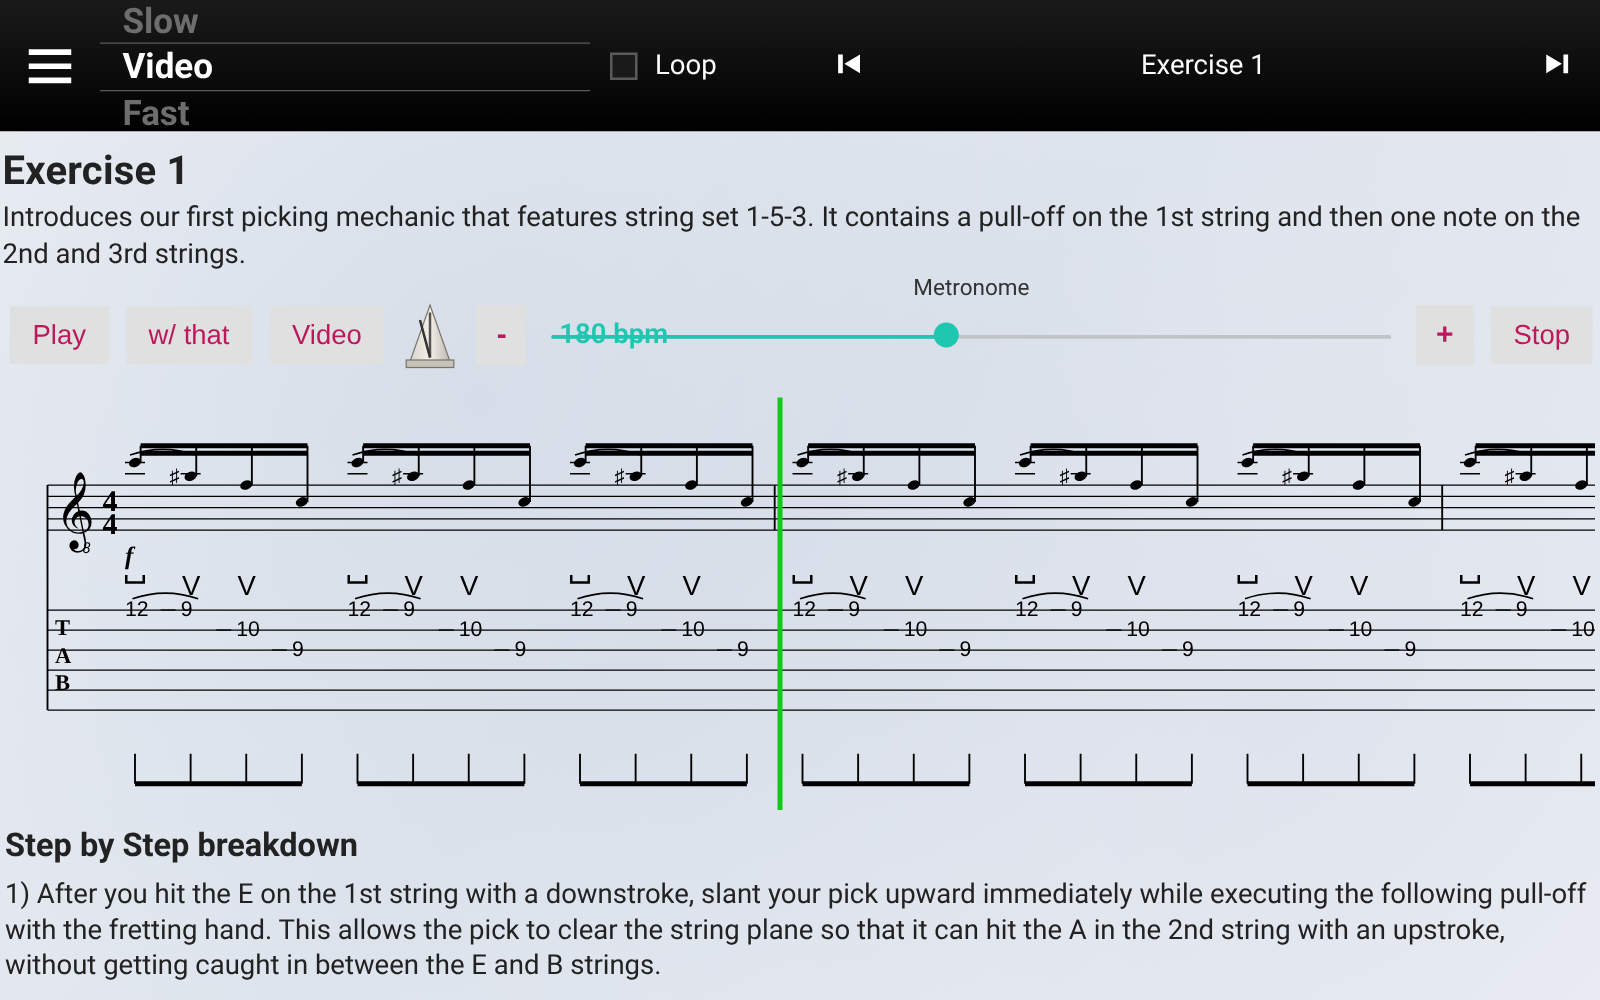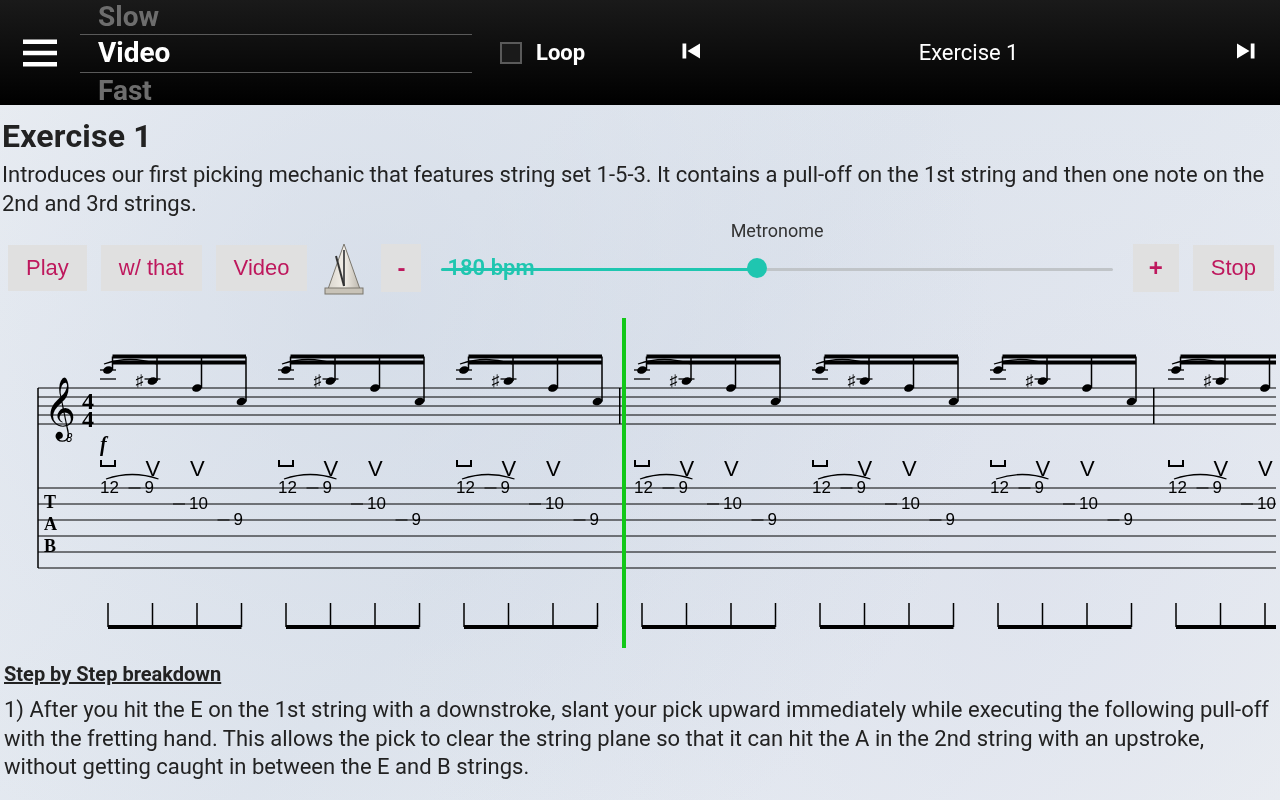--- a/index.html
+++ b/index.html
@@ -13,21 +13,21 @@
   .hamburger { width: 80px; display:flex; align-items:center; justify-content:center; cursor:pointer; }
   .hamburger svg { width:34px; height:30px; }
   .speed-stack { width: 392px; position: relative; height: 105px; }
   .speed-item { position:absolute; left:18px; font-weight:700; font-size:28px; color:#6d6d6d; }
   .speed-item.slow { top:0px; }
   .speed-item.normal { top:36px; color:#fff; }
   .speed-item.fast { top:74px; }
   .speed-divider { position:absolute; left:0; right:0; height:1px; background:#5a5a5a; }
   .speed-divider.d1 { top:34px; }
   .speed-divider.d2 { top:72px; }
-  .loop-wrap { display:flex; align-items:center; gap:14px; margin-left:28px; cursor:pointer;font-weight:bold; }
+  .loop-wrap { display:flex; align-items:center; gap:14px; margin-left:16px; cursor:pointer; }
   .loop-box { width:22px; height:22px; border:2px solid #5a5a5a; background:#1a1a1a; }
   .loop-label { font-size:22px; color:#fff; }
   .nav-wrap { flex:1; display:flex; align-items:center; justify-content:space-between; padding:0 18px 0 90px; }
   .nav-icon { cursor:pointer; }
   .nav-title { font-size:22px; color:#fff; }
   .content { position:relative; z-index:1; padding: 8px 2px 0 2px; }
   .ex-title { font-size:32px; font-weight:700; margin: 4px 0 6px 0; letter-spacing:.2px; }
   .ex-desc { font-size:22px; line-height:1.3; margin-bottom:16px; }
   .controls-row { display:flex; align-items:center; gap:14px; padding: 6px 4px 18px 6px; }
   .btn { background:#e0e0e0; border:none; padding:10px 18px; font-size:22px; color:#be185d; cursor:pointer; }
@@ -38,21 +38,21 @@
   .slider-track { position:absolute; left:0; right:0; top:50%; height:3px; background:#c0c4c8; border-radius:2px; }
   .slider-fill { position:absolute; left:0; top:50%; height:3px; background:#1fc6b0; border-radius:2px; width:47%; }
   .slider-thumb { position:absolute; top:50%; transform:translate(-50%,-50%); width:20px; height:20px; border-radius:50%; background:#1fc6b0; left:47%; }
   .slider-value { position:absolute; left:2px; top:50%; transform:translateY(-52%); font-size:22px; font-weight:600; color:#1fc6b0; background:transparent; padding:0 4px; }
 
   .score-wrap { position:relative; height:330px; margin-top:4px; }
   .score-svg { position:absolute; left:6px; right:6px; top:0; height:100%; }
   .playhead { position:absolute; top:0; bottom:0; left:620px; width:4px; background:#12c818; }
 
   .breakdown { padding: 14px 2px 0 2px; }
-  .bd-title { font-size:20px; font-weight:700; margin-bottom:10px;text-decoration:underline; }
+  .bd-title { font-size:26px; font-weight:700; margin-bottom:10px; }
   .bd-text { font-size:22px; line-height:1.3; margin-bottom:8px; }
 
   .tab-letter { font: 700 18px/1 Georgia, serif; }
   .pick-v { font: 400 22px/1 Arial, sans-serif; }
   .tabnum { font: 400 17px/1 Arial, sans-serif; fill:#000; }
   .notehead { fill:#000; }
   .beam { stroke:#000; stroke-width:4; fill:none; }
   .stem { stroke:#000; stroke-width:1.5; }
   .staffline { stroke:#000; stroke-width:1; }
   .ledger { stroke:#000; stroke-width:1.3; }

